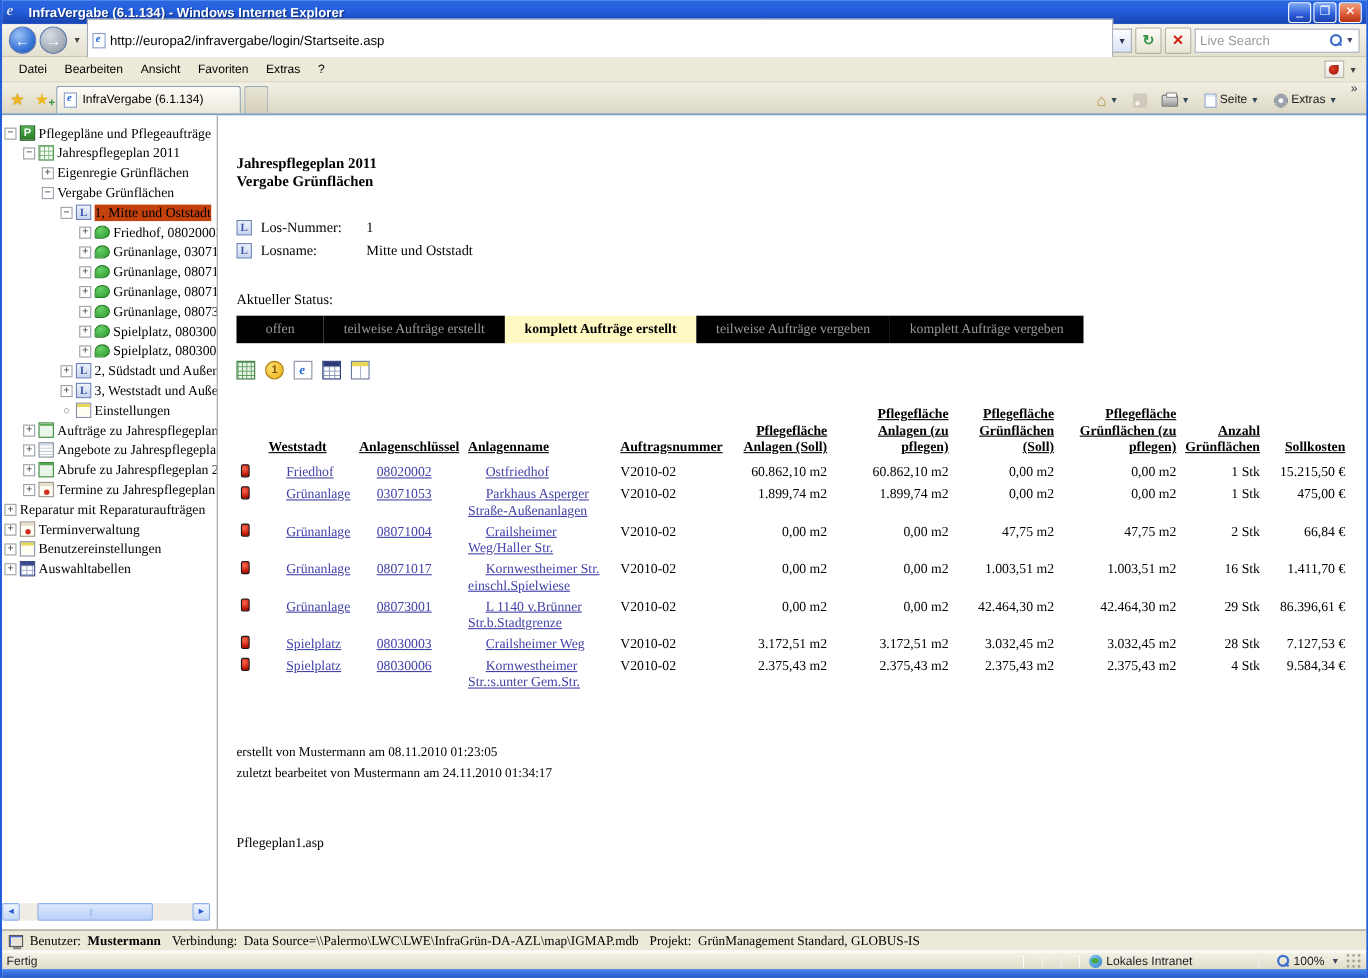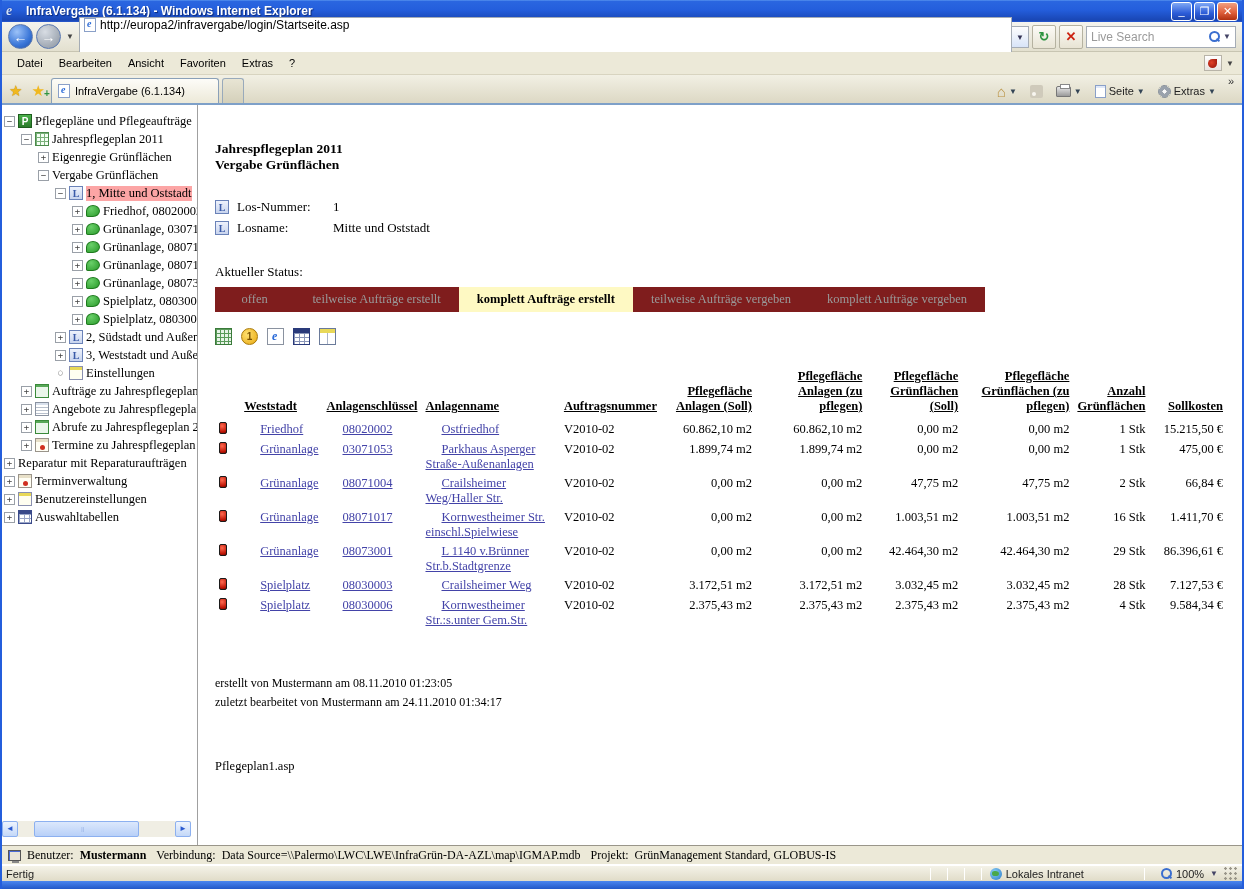--- a/index.html
+++ b/index.html
@@ -21,21 +21,21 @@
 
   
   .addrbar { position:absolute; top:22px; left:0; right:0; height:30px;
     background:linear-gradient(180deg,#f5f4ee,#e3e0cf); display:flex; align-items:center; padding:0 6px; gap:3px;
     border-bottom:1px solid #c8c5b2; }
   .navbtn { width:25px; height:25px; border-radius:50%; color:#fff; font-size:14px; line-height:24px; text-align:center;
     border:1px solid #5a78b0; }
   .nav-back { background:radial-gradient(circle at 35% 30%,#9cc2f8,#3a76d8 60%,#1c4fa8); }
   .nav-fwd  { background:radial-gradient(circle at 35% 30%,#d8dde4,#a8b0ba 60%,#8a929c); }
   .nav-drop { width:12px; height:22px; font-size:8px; color:#444; line-height:22px; text-align:center; }
-  .addrfield { flex:1; height:39px; background:#fff; border:1px solid #a5acb5; display:flex; padding:0 4px; gap:4px; }
+  .addrfield { flex:1; height:39px; background:#fff; border:1px solid #a5acb5; display:flex; align-items:center; padding:0 4px; gap:4px; }
   .page-ico { width:12px; height:14px; background:#fff; border:1px solid #8aa0c8; position:relative; }
   .page-ico::after{ content:"e"; position:absolute; left:2px; top:-1px; font:italic bold 10px "Liberation Serif",serif; color:#2a6ad8; }
   .addr-url { font-size:12px; color:#000; }
   .addr-dropbtn { width:17px; height:22px; border:1px solid #a5acb5; border-left:none; background:linear-gradient(#fdfdfd,#d8e4f8);
     font-size:8px; color:#335; text-align:center; line-height:22px; margin-left:-3px; }
   .sqbtn { width:24px; height:24px; border:1px solid #b5b2a0; border-radius:2px; background:linear-gradient(#fcfbf7,#e8e4d4);
     text-align:center; line-height:22px; font-size:13px; }
   .refresh { color:#2d9440; font-weight:bold; }
   .stopx { color:#cc2211; font-weight:bold; }
   .searchfield { width:150px; height:22px; background:#fff; border:1px solid #a5acb5; display:flex; align-items:center; padding:0 4px; gap:3px; }
@@ -94,38 +94,38 @@
   .ico-tag { background:radial-gradient(circle at 35% 30%,#6ad06a,#2a9a2a); border-radius:50% 50% 50% 12%; border:1px solid #1e7a1e; width:13px; height:12px; }
   .ico-clip { background:#eaf6ea; border:1px solid #3a8a3a; box-shadow:inset 0 2px 0 #58a858; }
   .ico-doc { background:#fff; border:1px solid #8a92a0; box-shadow:inset 0 2px 0 #d8e0ec;
     background-image:linear-gradient(#b8c0cc 1px,transparent 1px); background-size:100% 3px; background-position:0 4px; }
   .ico-cal { background:#fffef4; border:1px solid #9a948a; box-shadow:inset 0 3px 0 #e8e0c8; }
   .ico-cal::after { content:""; position:absolute; left:4px; top:6px; width:5px; height:5px; background:#d03020; border-radius:50%; }
   .ico-win { background:#fffef0; border:1px solid #8a90b0; box-shadow:inset 0 3px 0 #e8d858; }
   .ico-tbl { background:#fff; border:1px solid #3a4a8a; box-shadow:inset 0 3px 0 #3a4a8a;
     background-image:linear-gradient(#9aa6c8 1px,transparent 1px),linear-gradient(90deg,#9aa6c8 1px,transparent 1px); background-size:5px 4px; background-position:0 3px; }
   .tlabel { overflow:hidden; }
-  .titem.sel .tlabel { background:#fca5a5; }
+  .titem.sel .tlabel { background:#c2410c; }
   .hscroll { position:absolute; left:0; bottom:8px; width:189px; height:16px; background:#f0eee4; display:flex; }
   .hs-btn { width:16px; height:16px; background:linear-gradient(#eef4fe,#c4d8f8); border:1px solid #8cb0f0; border-radius:2px;
     color:#2a5ad0; font-size:8px; line-height:14px; text-align:center; }
   .hs-track { flex:1; position:relative; }
   .hs-thumb { position:absolute; left:16px; top:0; width:105px; height:16px; border-radius:2px;
     background:linear-gradient(#dce8fc,#b8d0f8); border:1px solid #8cb0f0; }
   .hs-thumb::after { content:"||"; color:#7a9ad8; font-size:7px; position:absolute; left:45%; top:3px; }
 
   
   .page { flex:1; font-family:"Liberation Serif",serif; font-size:13px; color:#000; padding:36px 18px 0 17px; overflow:hidden; }
   .h1 { font-weight:bold; font-size:13.5px; }
   .fieldrow { display:flex; align-items:center; gap:8px; margin-top:5px; }
   .fieldrow .ico-L { flex:0 0 14px; }
   .flabel { width:88px; }
   .statuslabel { margin-top:28px; margin-bottom:7px; }
   .statusstrip { display:flex; width:770px; }
-  .step { background:#7f1d1d; color:#9a9a9a; font-size:12.5px; text-align:center; padding:5px 18px; white-space:nowrap; flex:1; }
+  .step { background:#000000; color:#9a9a9a; font-size:12.5px; text-align:center; padding:5px 18px; white-space:nowrap; flex:1; }
   .step.active { background:#fef9c3; color:#000; font-weight:bold; }
   .icobar { display:flex; gap:9px; margin-top:16px; align-items:center; }
   .pico { width:17px; height:17px; position:relative; }
   .pico-grid { background:#e8f4e8; border:1px solid #3a7a3a;
     background-image:linear-gradient(#5a9a5a 1px,transparent 1px),linear-gradient(90deg,#5a9a5a 1px,transparent 1px); background-size:4px 4px; }
   .pico-coin { border-radius:50%; background:radial-gradient(circle at 35% 35%,#ffe070,#e8a810); border:1px solid #a87808;
     color:#7a5200; font:bold 10px/15px "Liberation Sans",sans-serif; text-align:center; }
   .pico-web { background:#fff; border:1px solid #8a92a0; }
   .pico-web::after { content:"e"; position:absolute; left:4px; top:0px; font:italic bold 12px "Liberation Serif",serif; color:#2a6ad8; }
   .pico-tbl { background:#fff; border:1px solid #2a3a7a; box-shadow:inset 0 4px 0 #2a3a7a;

